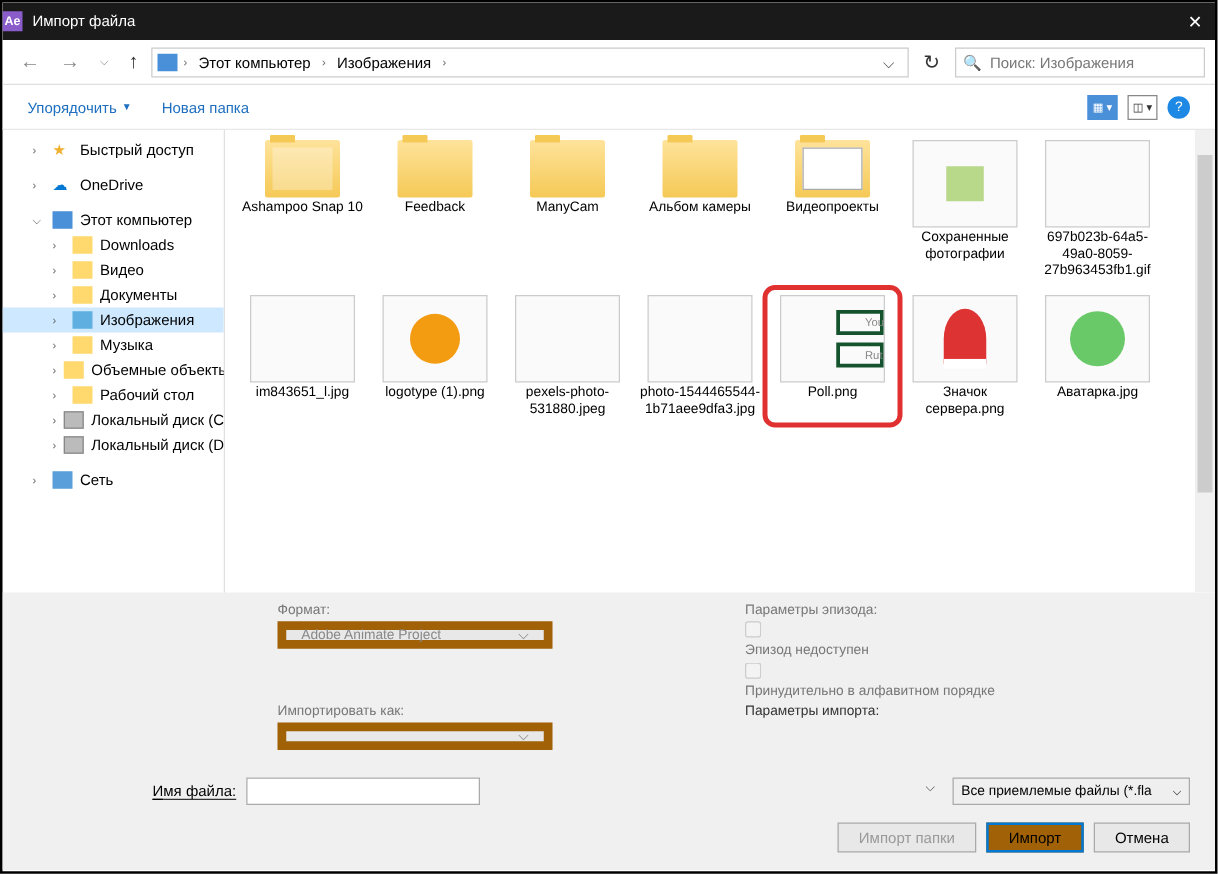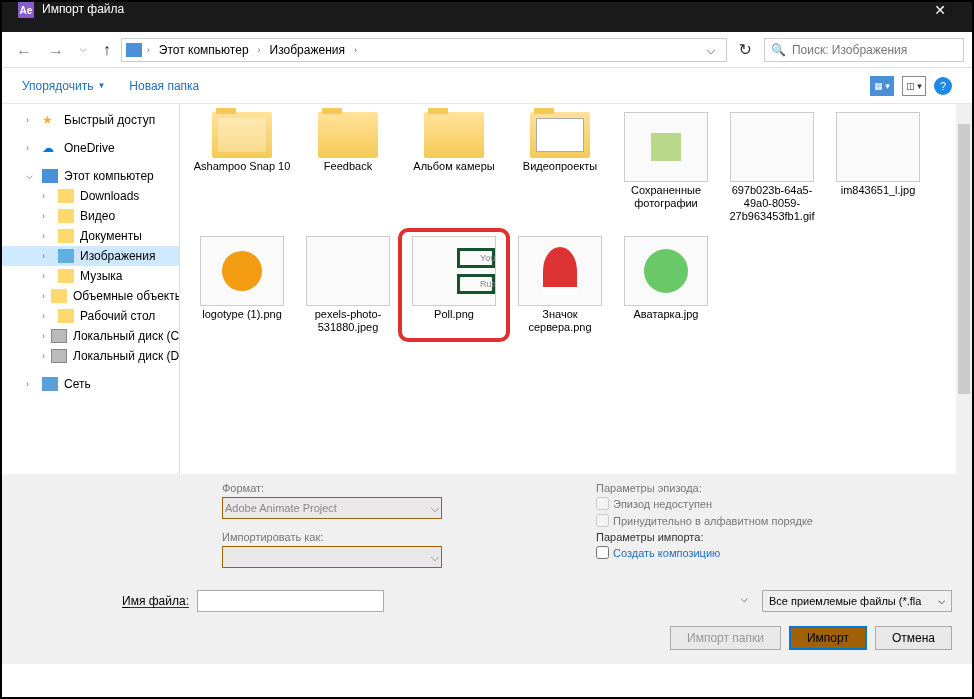--- a/index.html
+++ b/index.html
@@ -1,17 +1,17 @@
 <!DOCTYPE html>
 <html><head>
 <meta charset="utf-8">
 <style>
 * { box-sizing: border-box; margin: 0; padding: 0; font-family: "Segoe UI", Tahoma, sans-serif; }
 body { background: #fff; width: 974px; height: 699px; overflow: hidden; border: 2px solid #000; }
-.titlebar { background: #1a1a1a; color: #fff; height: 30px; display: flex; align-items: flex-start; padding: 0 16px; font-size: 12px; }
+.titlebar { background: #1a1a1a; color: #fff; height: 30px; display: flex; align-items: center; padding: 0 0; font-size: 12px; }
 .titlebar .icon { width: 16px; height: 16px; background: #8a5cc9; margin-right: 8px; display:flex; align-items:center; justify-content:center; font-size:10px; font-weight:bold; color:#fff; }
 .titlebar .close { margin-left: auto; color: #fff; font-size: 14px; padding: 0 10px; cursor: pointer; }
 .navbar { background: #fff; height: 36px; display: flex; align-items: center; padding: 0 8px; border-bottom: 1px solid #e0e0e0; gap: 4px; }
 .nav-arrow { color: #888; font-size: 16px; padding: 4px 6px; }
 .nav-arrow.active { color: #333; }
 .breadcrumb-box { flex: 1; border: 1px solid #ccc; height: 24px; display: flex; align-items: center; padding: 0 4px; font-size: 12px; gap: 2px; }
 .breadcrumb-box .pc-icon { width: 16px; height: 14px; background: #4a90d9; }
 .bc-sep { color: #666; font-size: 9px; padding: 0 3px; }
 .bc-item { padding: 2px 4px; }
 .bc-drop { margin-left: auto; color: #555; padding: 0 6px; }
@@ -46,22 +46,22 @@
 .thumb.pict { border: 1px solid #ccc; background: #fafafa; font-size: 9px; color: #888; overflow: hidden; position: relative; }
 .file-label { line-height: 1.2; word-break: break-word; }
 .highlighted { position: relative; }
 .highlighted::after { content:''; position:absolute; inset:-4px; border: 4px solid #e13030; border-radius: 10px; pointer-events:none; }
 .scrollbar { position: absolute; right: 0; top: 0; width: 16px; height: 100%; background: #f0f0f0; }
 .scrollbar .thumb-bar { position: absolute; right: 2px; top: 20px; width: 12px; height: 270px; background: #ccc; }
 .bottom-panel { background: #f0f0f0; padding: 8px 20px 4px 220px; font-size: 11px; color: #777; }
 .bp-row { display: flex; gap: 18px; margin-bottom: 4px; }
 .bp-col { flex: 1; }
 .bp-label { margin-bottom: 3px; }
-.bp-select { width: 220px; height: 22px; background: #e8e8e8; border: 1px solid #a16207; color: #888; font-size: 11px; padding: 0 2px; display: flex; align-items: center; justify-content: space-between; }
-.bp-check { display: flex; align-items: flex-end; gap: 4px; font-size: 11px; }
+.bp-select { width: 220px; height: 22px; background: #e8e8e8; border: 7px solid #a16207; color: #888; font-size: 11px; padding: 0 12px; display: flex; align-items: center; justify-content: space-between; }
+.bp-check { display: flex; align-items: flex-start; gap: 4px; font-size: 11px; flex-direction: column; }
 .bp-check input { width: 13px; height: 13px; }
 .bp-link { color: #1e6fbf; }
 .filename-row { background: #f0f0f0; display: flex; align-items: center; padding: 14px 20px 8px 120px; gap: 8px; font-size: 12px; }
 .fn-label { text-decoration: underline; text-decoration-color: #333; text-underline-offset: 2px; }
 .fn-input { flex: 1; height: 22px; border: 1px solid #aaa; background: #fff; padding: 0 4px; }
 .fn-combo { position: relative; }
 .fn-combo::after { content:'⌵'; position:absolute; right:6px; top:3px; font-size:10px; color:#555; }
 .filetype-select { width: 190px; height: 22px; border: 1px solid #aaa; background: #efefef; font-size: 11px; padding: 0 6px; display: flex; align-items: center; justify-content: space-between; }
 .button-row { background: #f0f0f0; display: flex; justify-content: flex-end; padding: 6px 20px 14px; gap: 8px; }
 .btn { height: 24px; padding: 0 16px; font-size: 12px; border: 1px solid #aaa; background: #e8e8e8; cursor: pointer; }
@@ -210,20 +210,24 @@
             <div class="folder-inner th-black"></div>
           </div>
           <div class="file-label">Ashampoo Snap 10</div>
         </div>
       <div class="file-item">
           <div class="thumb folder"></div>
           <div class="file-label">Feedback</div>
         </div>
       <div class="file-item">
           <div class="thumb folder"></div>
+          <div class="file-label">ManyCam</div>
+        </div>
+      <div class="file-item">
+          <div class="thumb folder"></div>
           <div class="file-label">Альбом камеры</div>
         </div>
       <div class="file-item">
           <div class="thumb folder">
             <div class="folder-inner" style="background:#fff;border:1px solid #aaa"></div>
           </div>
           <div class="file-label">Видеопроекты</div>
         </div>
 
       <div class="file-item">
@@ -238,20 +242,24 @@
           <div class="thumb pict th-art"></div>
           <div class="file-label">im843651_l.jpg</div>
         </div>
       <div class="file-item">
           <div class="thumb pict th-orange"></div>
           <div class="file-label">logotype (1).png</div>
         </div>
       <div class="file-item">
           <div class="thumb pict th-pexel"></div>
           <div class="file-label">pexels-photo-531880.jpeg</div>
+        </div>
+      <div class="file-item">
+          <div class="thumb pict th-photo"></div>
+          <div class="file-label">photo-1544465544-1b71aee9dfa3.jpg</div>
         </div>
       <div class="file-item highlighted">
         <div class="thumb pict th-poll">
           <div>
               <span class="r"></span>
               <span>YouTube</span>
             </div>
           <div>
               <span class="r"></span>
               <span>Rutube</span>
@@ -299,24 +307,20 @@
   <div class="bp-row">
     <div class="bp-col">
       <div class="bp-label">Импортировать как:</div>
       <div class="bp-select">
           <span></span>
           <span>⌵</span>
         </div>
     </div>
     <div class="bp-col">
       <div class="bp-label" style="color:#333">Параметры импорта:</div>
-      <label class="bp-check">
-          <input type="checkbox" style="">
-          <span class="bp-link">Создать композицию</span>
-        </label>
     </div>
   </div>
 </div>
 
 <div class="filename-row">
   <span class="fn-label"><span style="text-decoration:underline">И</span>мя файла:</span>
   <div class="fn-combo" style="flex:1"><input class="fn-input" style=""></div>
   <div class="filetype-select">
       <span>Все приемлемые файлы (*.fla</span>
       <span style="font-size:9px">⌵</span>

